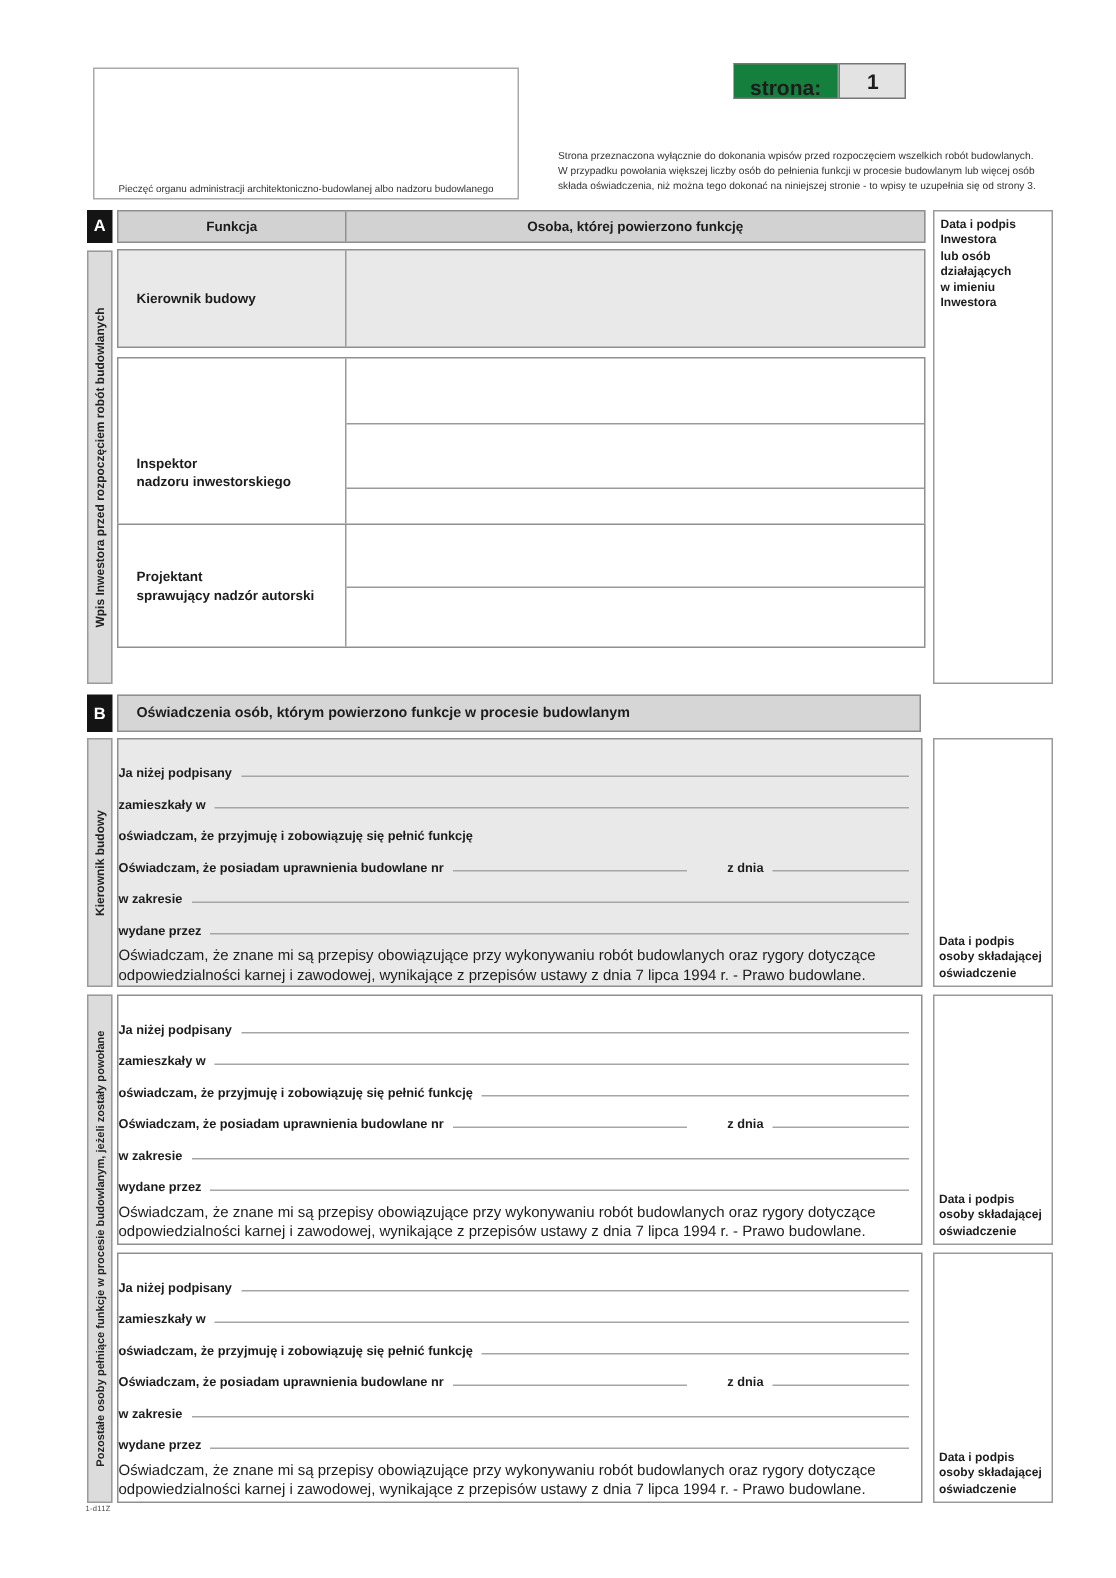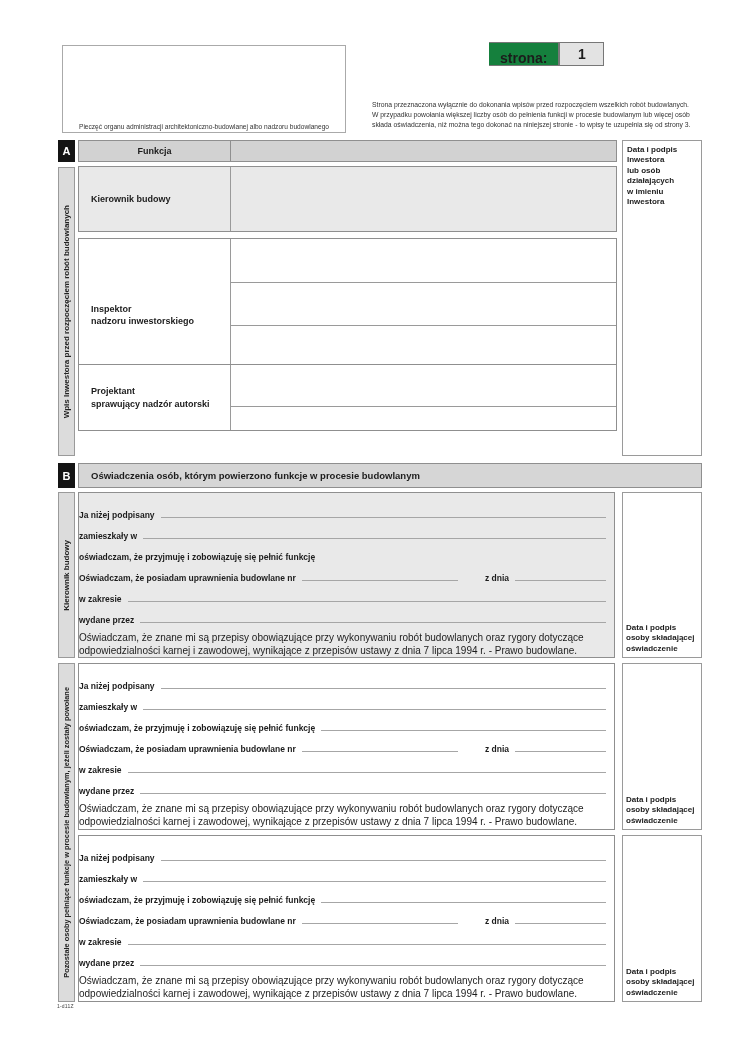--- a/index.html
+++ b/index.html
@@ -36,21 +36,21 @@
   .a-row{left:78px;width:539px;display:flex;border:1px solid #8f8f8f;background:#fff}
   .a-row.gray{background:#e9e9e9}
   .a-label{width:152px;border-right:1px solid #9a9a9a;display:flex;align-items:center;padding-left:12px;font-size:9px;font-weight:bold}
   .a-label span{white-space:pre-line;line-height:1.35}
   .a-fill{flex:1;position:relative}
   .a-sub{position:absolute;left:0;right:0;border-top:1px solid #9a9a9a}
 
   .a-right{left:622px;top:140px;width:80px;height:316px;border:1px solid #9a9a9a;padding:4px 4px;font-size:8px;font-weight:bold;line-height:1.3;white-space:pre-line}
 
   
-  .b-bar{left:78px;top:463px;width:624px;height:25px;background:#d6d6d6;border:1px solid #8f8f8f;display:flex;align-items:center;padding-left:12px;font-size:9.5px;font-weight:bold}
+  .b-bar{left:78px;top:463px;width:536px;height:25px;background:#d6d6d6;border:1px solid #8f8f8f;display:flex;align-items:center;padding-left:12px;font-size:9.5px;font-weight:bold}
   .decl-block{left:78px;width:537px;border:1px solid #8f8f8f;background:#fff;padding:9px 8px 4px 0}
   .decl-block.gray{background:#e9e9e9}
   .frow{display:flex;align-items:flex-end;height:21px}
   .flbl{font-weight:bold;font-size:8.5px;white-space:nowrap;padding-bottom:3px}
   .fln{flex:1;margin:0 0 5px 6px;border-bottom:1px solid #a6a6a6;text-align:center;font-weight:bold;font-size:9px;line-height:11px;height:12px;overflow:visible}
   .fln.end{flex:0 0 91px}
   .flbl.zdnia{margin-left:27px}
   .fineprint{font-weight:normal;font-size:10px;line-height:1.32;margin-top:3px}
   .b-right{left:622px;width:80px;border:1px solid #9a9a9a;display:flex;align-items:flex-end;padding:3px 3px;font-size:8px;font-weight:bold;line-height:1.3}
   .b-right span{white-space:pre-line}
@@ -73,41 +73,42 @@
 W przypadku powołania większej liczby osób do pełnienia funkcji w procesie budowlanym lub więcej osób
 składa oświadczenia, niż można tego dokonać na niniejszej stronie - to wpisy te uzupełnia się od strony 3.</div>
 
 <div class="abs sec-label" style="left:58px;top:140px;height:22px">A</div>
 <div class="abs vstrip" style="left:58px;top:167px;height:289px">
   <span>Wpis Inwestora przed rozpoczęciem robót budowlanych</span>
 </div>
 
 <div class="abs a-header">
   <div class="a-h-cell a-h-funkcja">Funkcja</div>
+  <div class="a-h-cell a-h-osoba">Osoba, której powierzono funkcję</div>
 </div>
 
 <div class="abs a-row gray" style="top:166px;height:66px">
   <div class="a-label">
       <span>Kierownik budowy</span>
     </div>
   <div class="a-fill"></div>
 </div>
 
 <div class="abs a-row" style="top:238px;height:154px">
   <div class="a-label">
       <span>Inspektor
 nadzoru inwestorskiego</span>
     </div>
   <div class="a-fill">
     <div class="a-sub" style="top:43px"></div>
     <div class="a-sub" style="top:86px"></div>
   </div>
 </div>
 
-<div class="abs a-row" style="top:364px;height:67px">
+<div class="abs a-row" style="top:349px;height:83px">
   <div class="a-label">
       <span>Projektant
 sprawujący nadzór autorski</span>
     </div>
   <div class="a-fill">
     <div class="a-sub" style="top:41px"></div>
   </div>
 </div>
 
 <div class="abs a-right">Data i podpis

